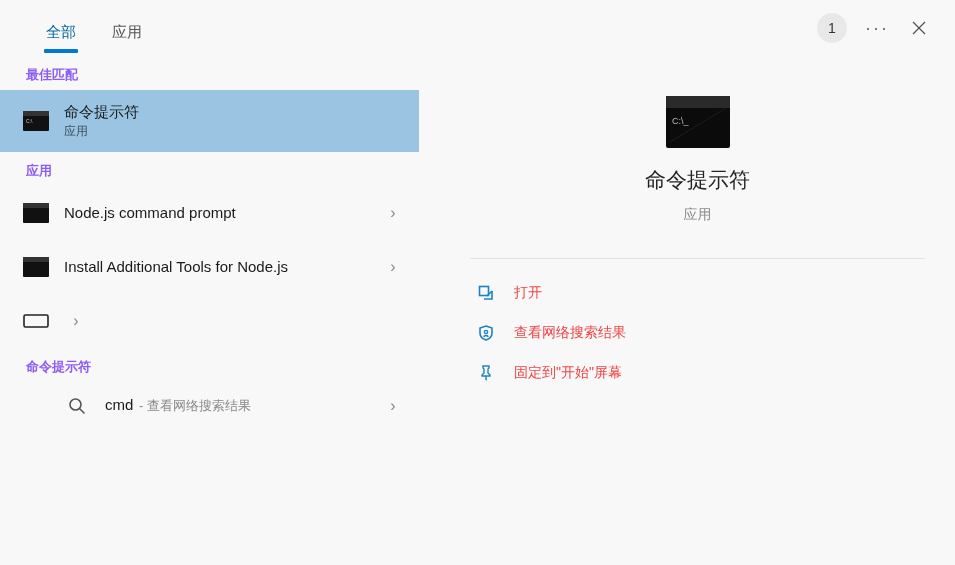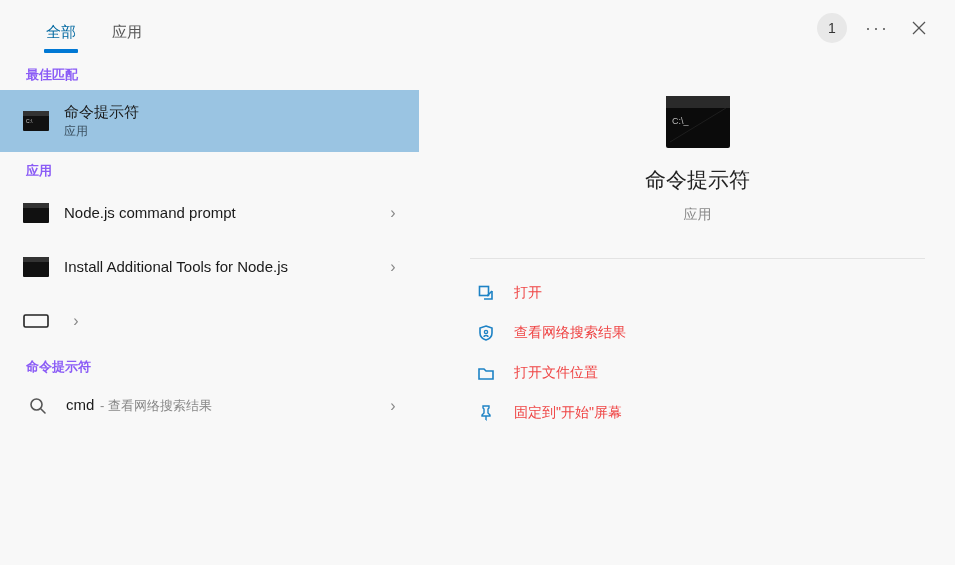--- a/index.html
+++ b/index.html
@@ -158,20 +158,21 @@
       font-size: 16px;
     }
     .single-line .result-text { flex-direction: row; }
     .web-item {
       display: flex;
       align-items: center;
       padding: 10px 14px 10px 24px;
       gap: 14px;
       cursor: pointer;
       min-height: 48px;
+      margin-left: 39px;
     }
     .web-query {
       font-size: 15px;
       color: #1a1a1a;
     }
     .web-hint {
       font-size: 13px;
       color: #888;
       margin-left: 2px;
     }
@@ -364,28 +365,20 @@
           <div class="action-icon">
             <svg width="18" height="18" viewBox="0 0 18 18" fill="none">
                 <path d="M9 2 L15 4 v5 c0 4 -3 6 -6 7 c-3 -1 -6 -3 -6 -7 V4 Z" stroke-width="1.6"></path>
                 <circle cx="9" cy="8" r="1.6" stroke-width="1.4"></circle>
                 <path d="M7 13 c0-2 4-2 4 0" stroke-width="1.4"></path>
               </svg>
           </div>
           <span class="action-label">查看网络搜索结果</span>
         </div>
 
-        <div class="action-item">
-          <div class="action-icon">
-            <svg width="18" height="18" viewBox="0 0 18 18" fill="none">
-                <path d="M2 5 h5 l2 2 h7 v8 h-14 Z" stroke-width="1.6"></path>
-              </svg>
-          </div>
-          <span class="action-label">打开文件位置</span>
-        </div>
 
         <div class="action-item">
           <div class="action-icon">
             <svg width="18" height="18" viewBox="0 0 18 18" fill="none">
                 <path d="M6 2 h6 v2 l-1 1 v4 l2 2 v1 h-4 v4 h-0.01 L9 16 L8.99 12 H5 v-1 l2 -2 V5 l-1 -1 Z" stroke-width="1.4"></path>
               </svg>
           </div>
           <span class="action-label">固定到"开始"屏幕</span>
         </div>
 

